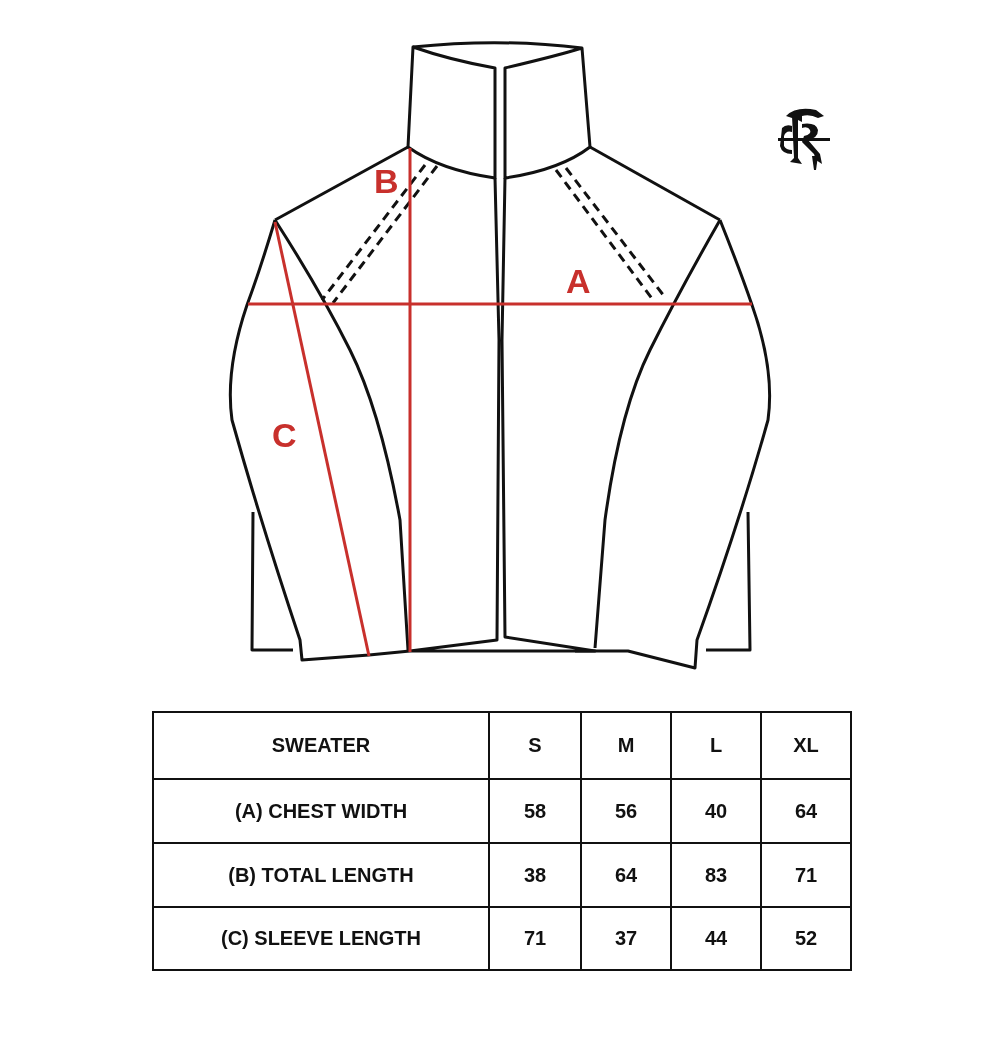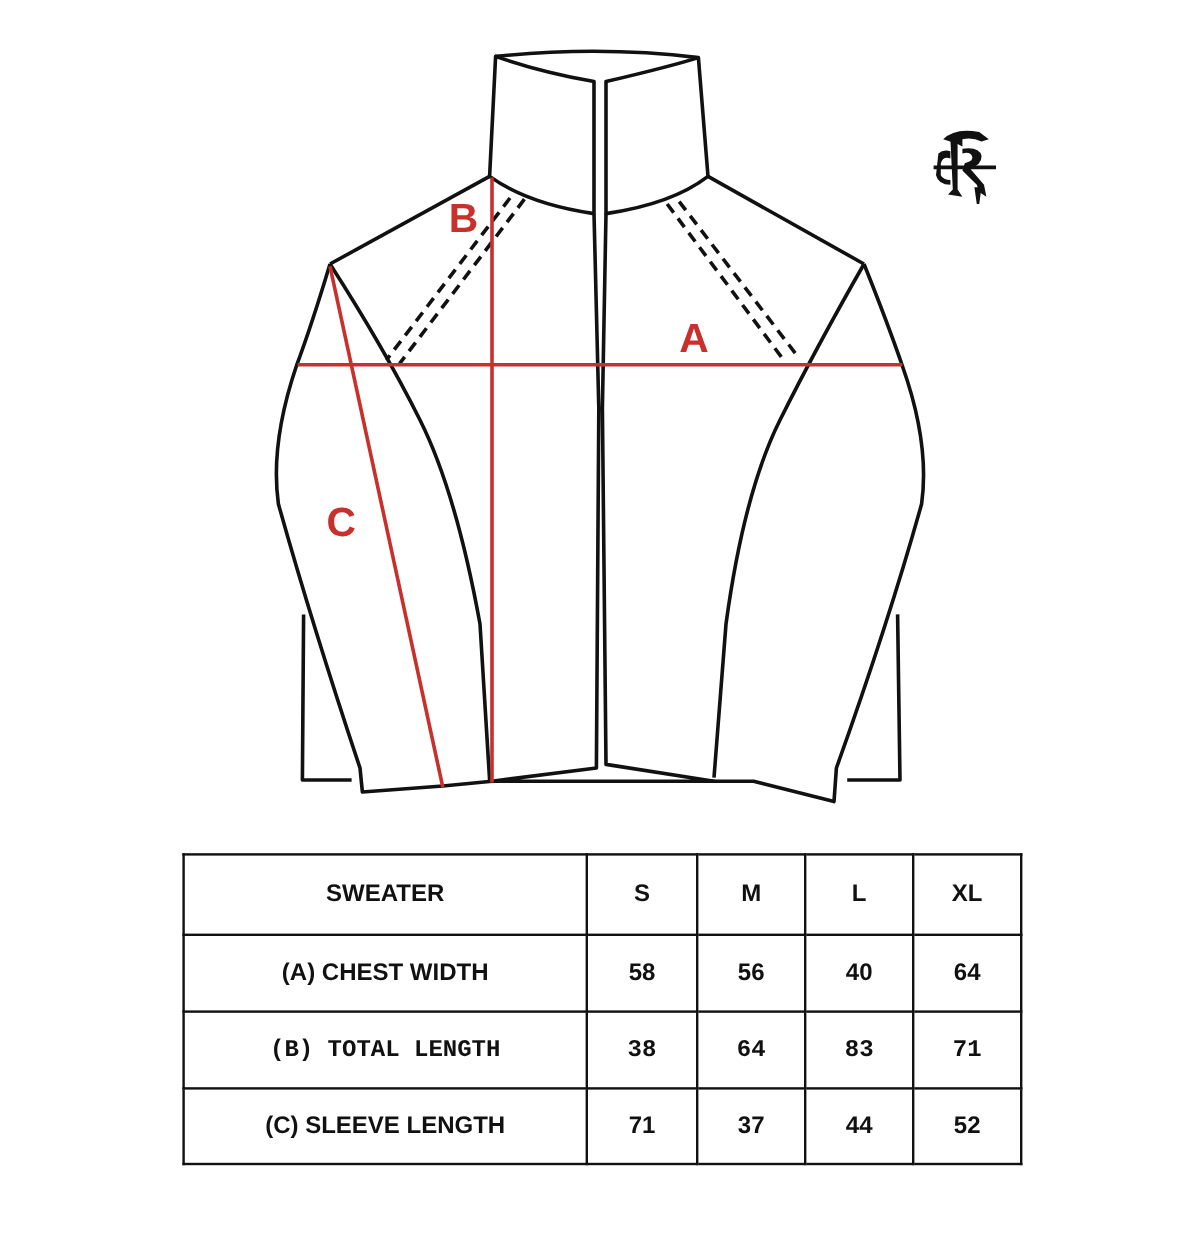--- a/index.html
+++ b/index.html
@@ -4,21 +4,21 @@
 <style>
   html, body { margin:0; padding:0; background:#ffffff; }
   body { width:1000px; height:1043px; position:relative; overflow:hidden; font-family:"Liberation Sans", sans-serif; }
   .drawing { position:absolute; left:0; top:0; width:1000px; height:700px; }
   .lbl { font-family:"Liberation Sans", sans-serif; font-weight:bold; fill:#c8302c; font-size:34px; }
   .logo { position:absolute; left:776px; top:102px; width:56px; height:70px; }
   table.size { position:absolute; left:152px; top:711px; width:698px; height:257px; border-collapse:collapse; table-layout:fixed; }
   table.size td, table.size th { border:2.5px solid #111; text-align:center; font-weight:bold; font-size:20px; color:#111; padding:12px; }
   table.size th { font-weight:bold; }
   col.c0 { width:336px; } col.c1 { width:92px; } col.c2 { width:90px; } col.c3 { width:90px; } col.c4 { width:90px; }
-  tr.r0 { height:67px; } tr.r1 { height:64px; } tr.r2 { height:64px;font-family:Liberation Mono, monospace; } tr.r3 { height:63px; }
+  tr.r0 { height:67px; } tr.r1 { height:64px; } tr.r2 { height:64px; } tr.r3 { height:63px; }
 </style>
 </head>
 <body>
 
 <svg class="drawing" viewBox="0 0 1000 700" xmlns="http://www.w3.org/2000/svg">
   <g fill="none" stroke="#111" stroke-width="3" stroke-linejoin="round">
 
     <path d="M413,47 Q500,38 582,48 L590,147 Q560,170 505,178 L505,68 Q560,55 582,48"></path>
     <path d="M413,47 Q450,60 495,68 L495,178 Q440,170 408,147 Z"></path>
 

